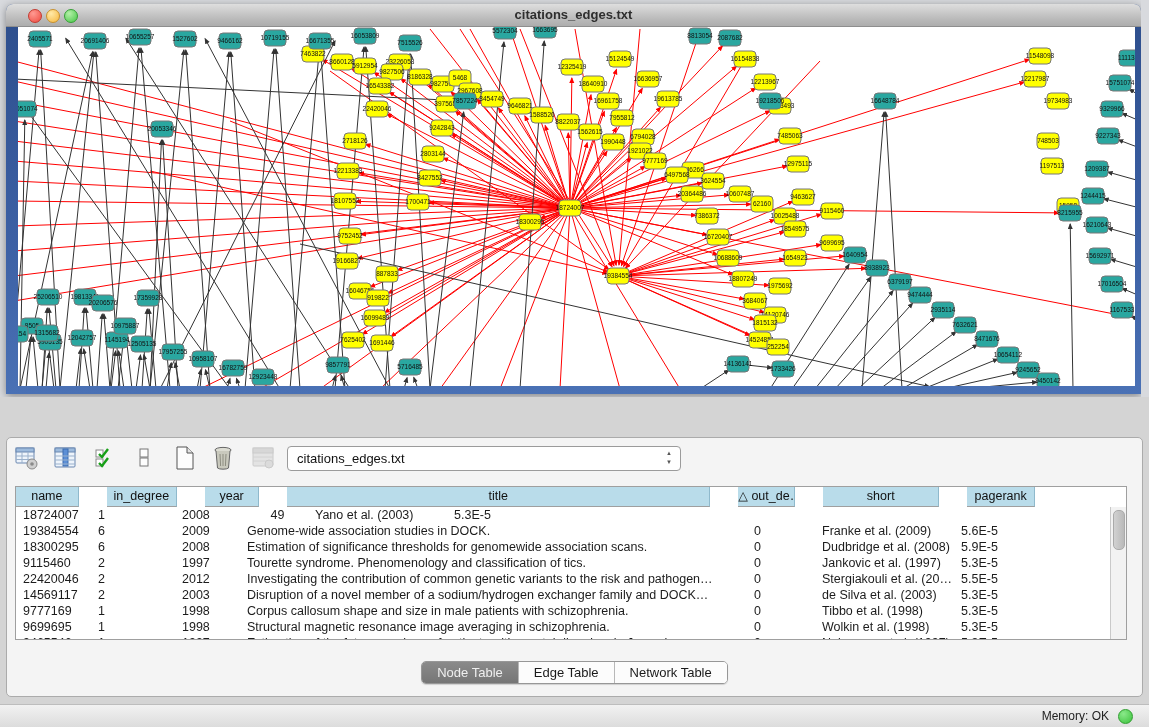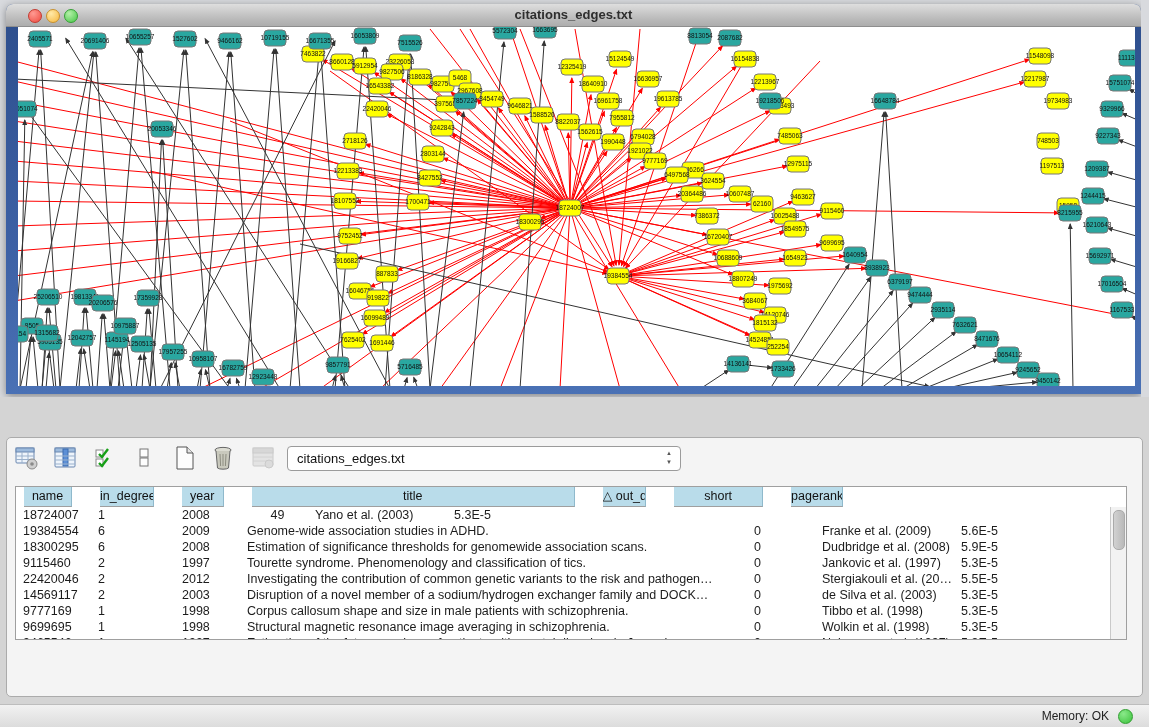--- a/index.html
+++ b/index.html
@@ -34,21 +34,21 @@
     border:1px solid #ababab;border-radius:5px;}
   
   .toolbar{position:absolute;left:8px;top:7px;height:28px;right:8px;}
   .tb-icon{display:inline-block;vertical-align:top;margin-right:11px;width:24px;height:26px;cursor:pointer;}
   .combo{position:absolute;left:272px;top:1px;width:392px;height:23px;background:#fff;
     border:1px solid #9b9b9b;border-radius:4px;font-size:13px;color:#111;}
   .combo-text{position:absolute;left:9px;top:4px;}
   .combo-arrows{position:absolute;right:8px;top:2px;font-size:6px;color:#555;line-height:9px;text-align:center;}
   
   .grid{position:absolute;left:8px;top:48px;width:1110px;bottom:56px;background:#fff;border:1px solid #9f9f9f;}
-  .hdr-row{position:absolute;left:8px;top:0;height:20px;display:flex;width:819px;gap:28px;}
+  .hdr-row{position:absolute;left:0;top:0;height:20px;display:flex;width:1019px;gap:28px;}
   .hdr-cell{box-sizing:border-box;height:20px;background:#b9dcea;border-right:1px solid #8fb9cc;
     border-bottom:1px solid #9f9f9f;font-size:12.5px;color:#111;text-align:center;line-height:19px;
     overflow:hidden;white-space:nowrap;cursor:pointer;}
   .rows{position:absolute;left:0;top:20px;right:16px;bottom:0;overflow:hidden;}
   .data-row{display:flex;height:16px;line-height:16px;font-size:12.5px;color:#1c1c1c;cursor:default;}
   .cell{box-sizing:border-box;padding-left:7px;overflow:hidden;white-space:nowrap;text-overflow:ellipsis;}
   .vscroll{position:absolute;right:0;top:20px;width:15px;bottom:0;background:#f2f2f2;border-left:1px solid #c9c9c9;}
   .vthumb{position:absolute;left:2px;top:3px;width:10px;height:38px;background:linear-gradient(90deg,#d2d2d2,#b9b9b9);
     border-radius:5px;border:1px solid #aaa;}
   
@@ -938,21 +938,21 @@
             <div class="cell" style="width: 84px;">1</div>
             <div class="cell" style="width: 65px;">2008</div>
             <div class="cell" style="width: 68px; text-align: center;">49</div>
             <div class="cell" style="width: 139px;">Yano et al. (2003)</div>
             <div class="cell" style="width: 81px;">5.3E-5</div>
           </div>
           <div class="data-row">
             <div class="cell" style="width: 75px;">19384554</div>
             <div class="cell" style="width: 84px;">6</div>
             <div class="cell" style="width: 65px;">2009</div>
-            <div class="cell" style="width: 507px;">Genome-wide association studies in ADHD.</div>
+            <div class="cell" style="width: 507px;">Genome-wide association studies in DOCK.</div>
             <div class="cell" style="width: 68px;">0</div>
             <div class="cell" style="width: 139px;">Franke et al. (2009)</div>
             <div class="cell" style="width: 81px;">5.6E-5</div>
           </div>
           <div class="data-row">
             <div class="cell" style="width: 75px;">18300295</div>
             <div class="cell" style="width: 84px;">6</div>
             <div class="cell" style="width: 65px;">2008</div>
             <div class="cell" style="width: 507px;">Estimation of significance thresholds for genomewide association scans.</div>
             <div class="cell" style="width: 68px;">0</div>
@@ -1012,19 +1012,26 @@
             <div class="cell" style="width: 68px;">0</div>
             <div class="cell" style="width: 139px;">Nakamura et al. (1997)</div>
             <div class="cell" style="width: 81px;">5.3E-5</div>
           </div>
         </div>
       <div class="vscroll">
           <div class="vthumb"></div>
         </div>
     </div>
 
+    <div class="tabs-wrap">
+      <div class="tabs">
+        <span class="tab sel">Node Table</span>
+        <span class="tab">Edge Table</span>
+        <span class="tab">Network Table</span>
+      </div>
+    </div>
   </div>
 </div>
 
 <div class="status-bar">
   <span class="mem-label">Memory: OK</span>
   <span class="mem-dot"></span>
 </div>
 
 </body></html>

